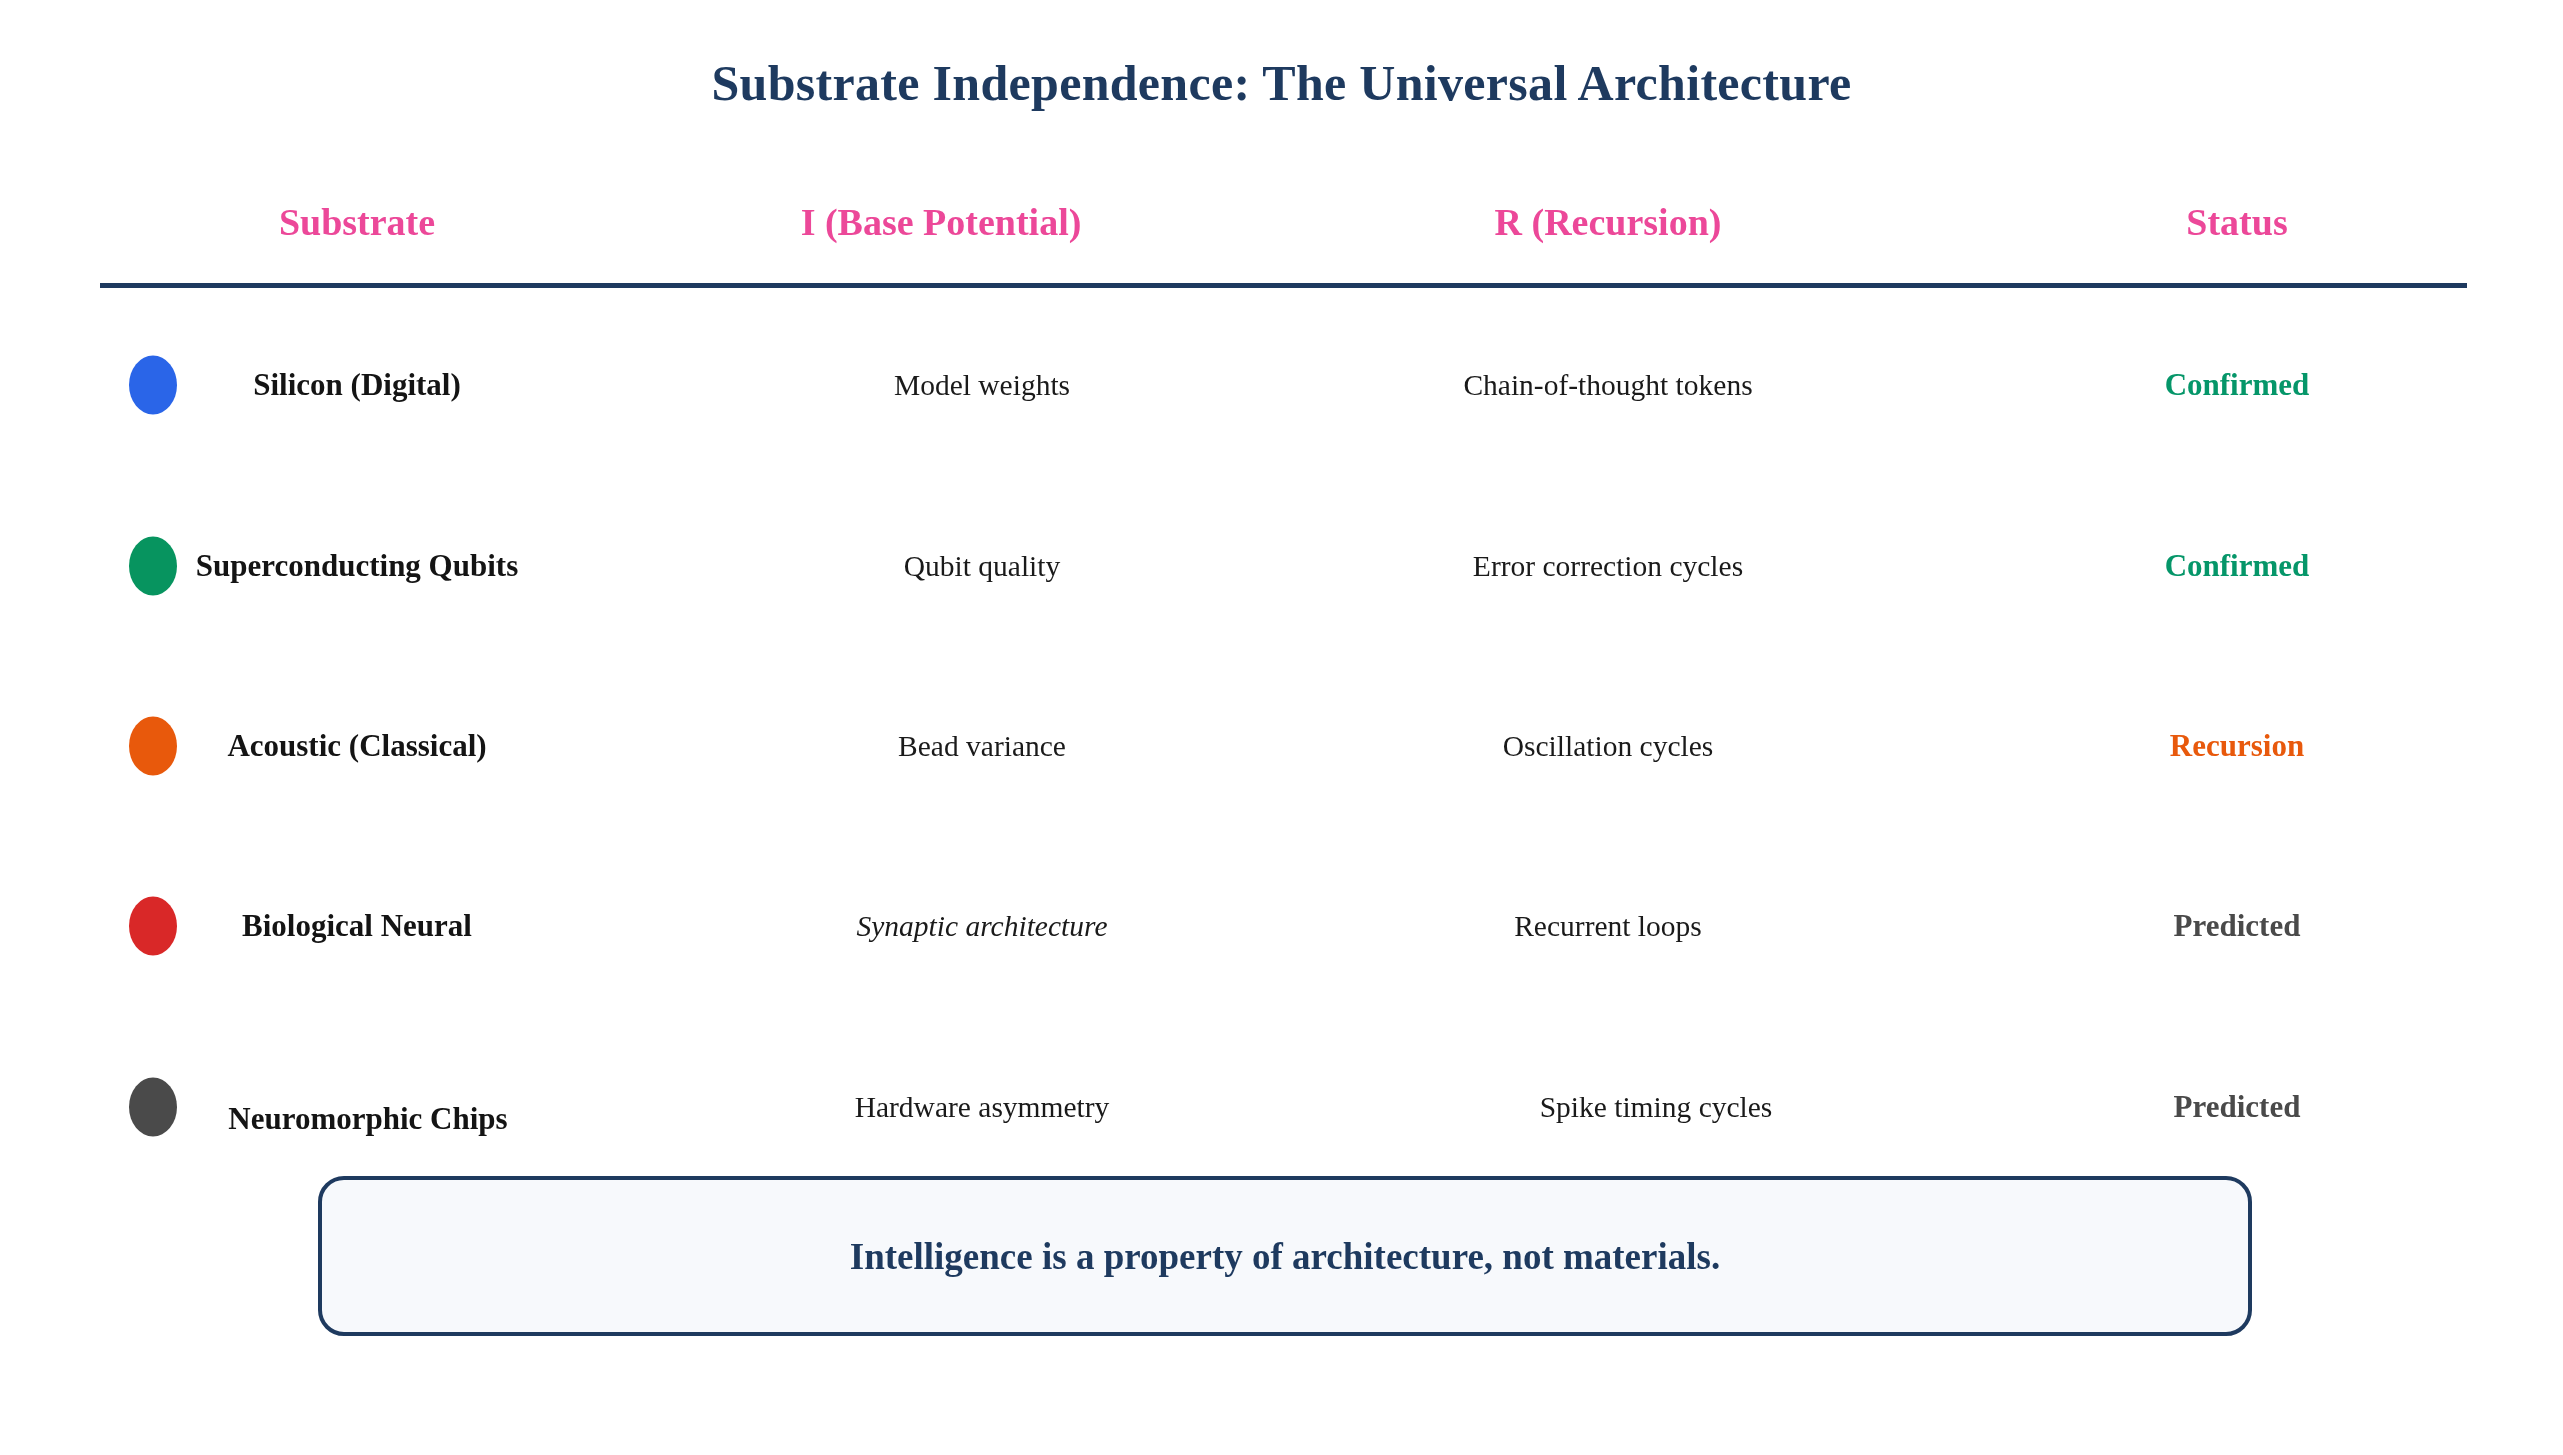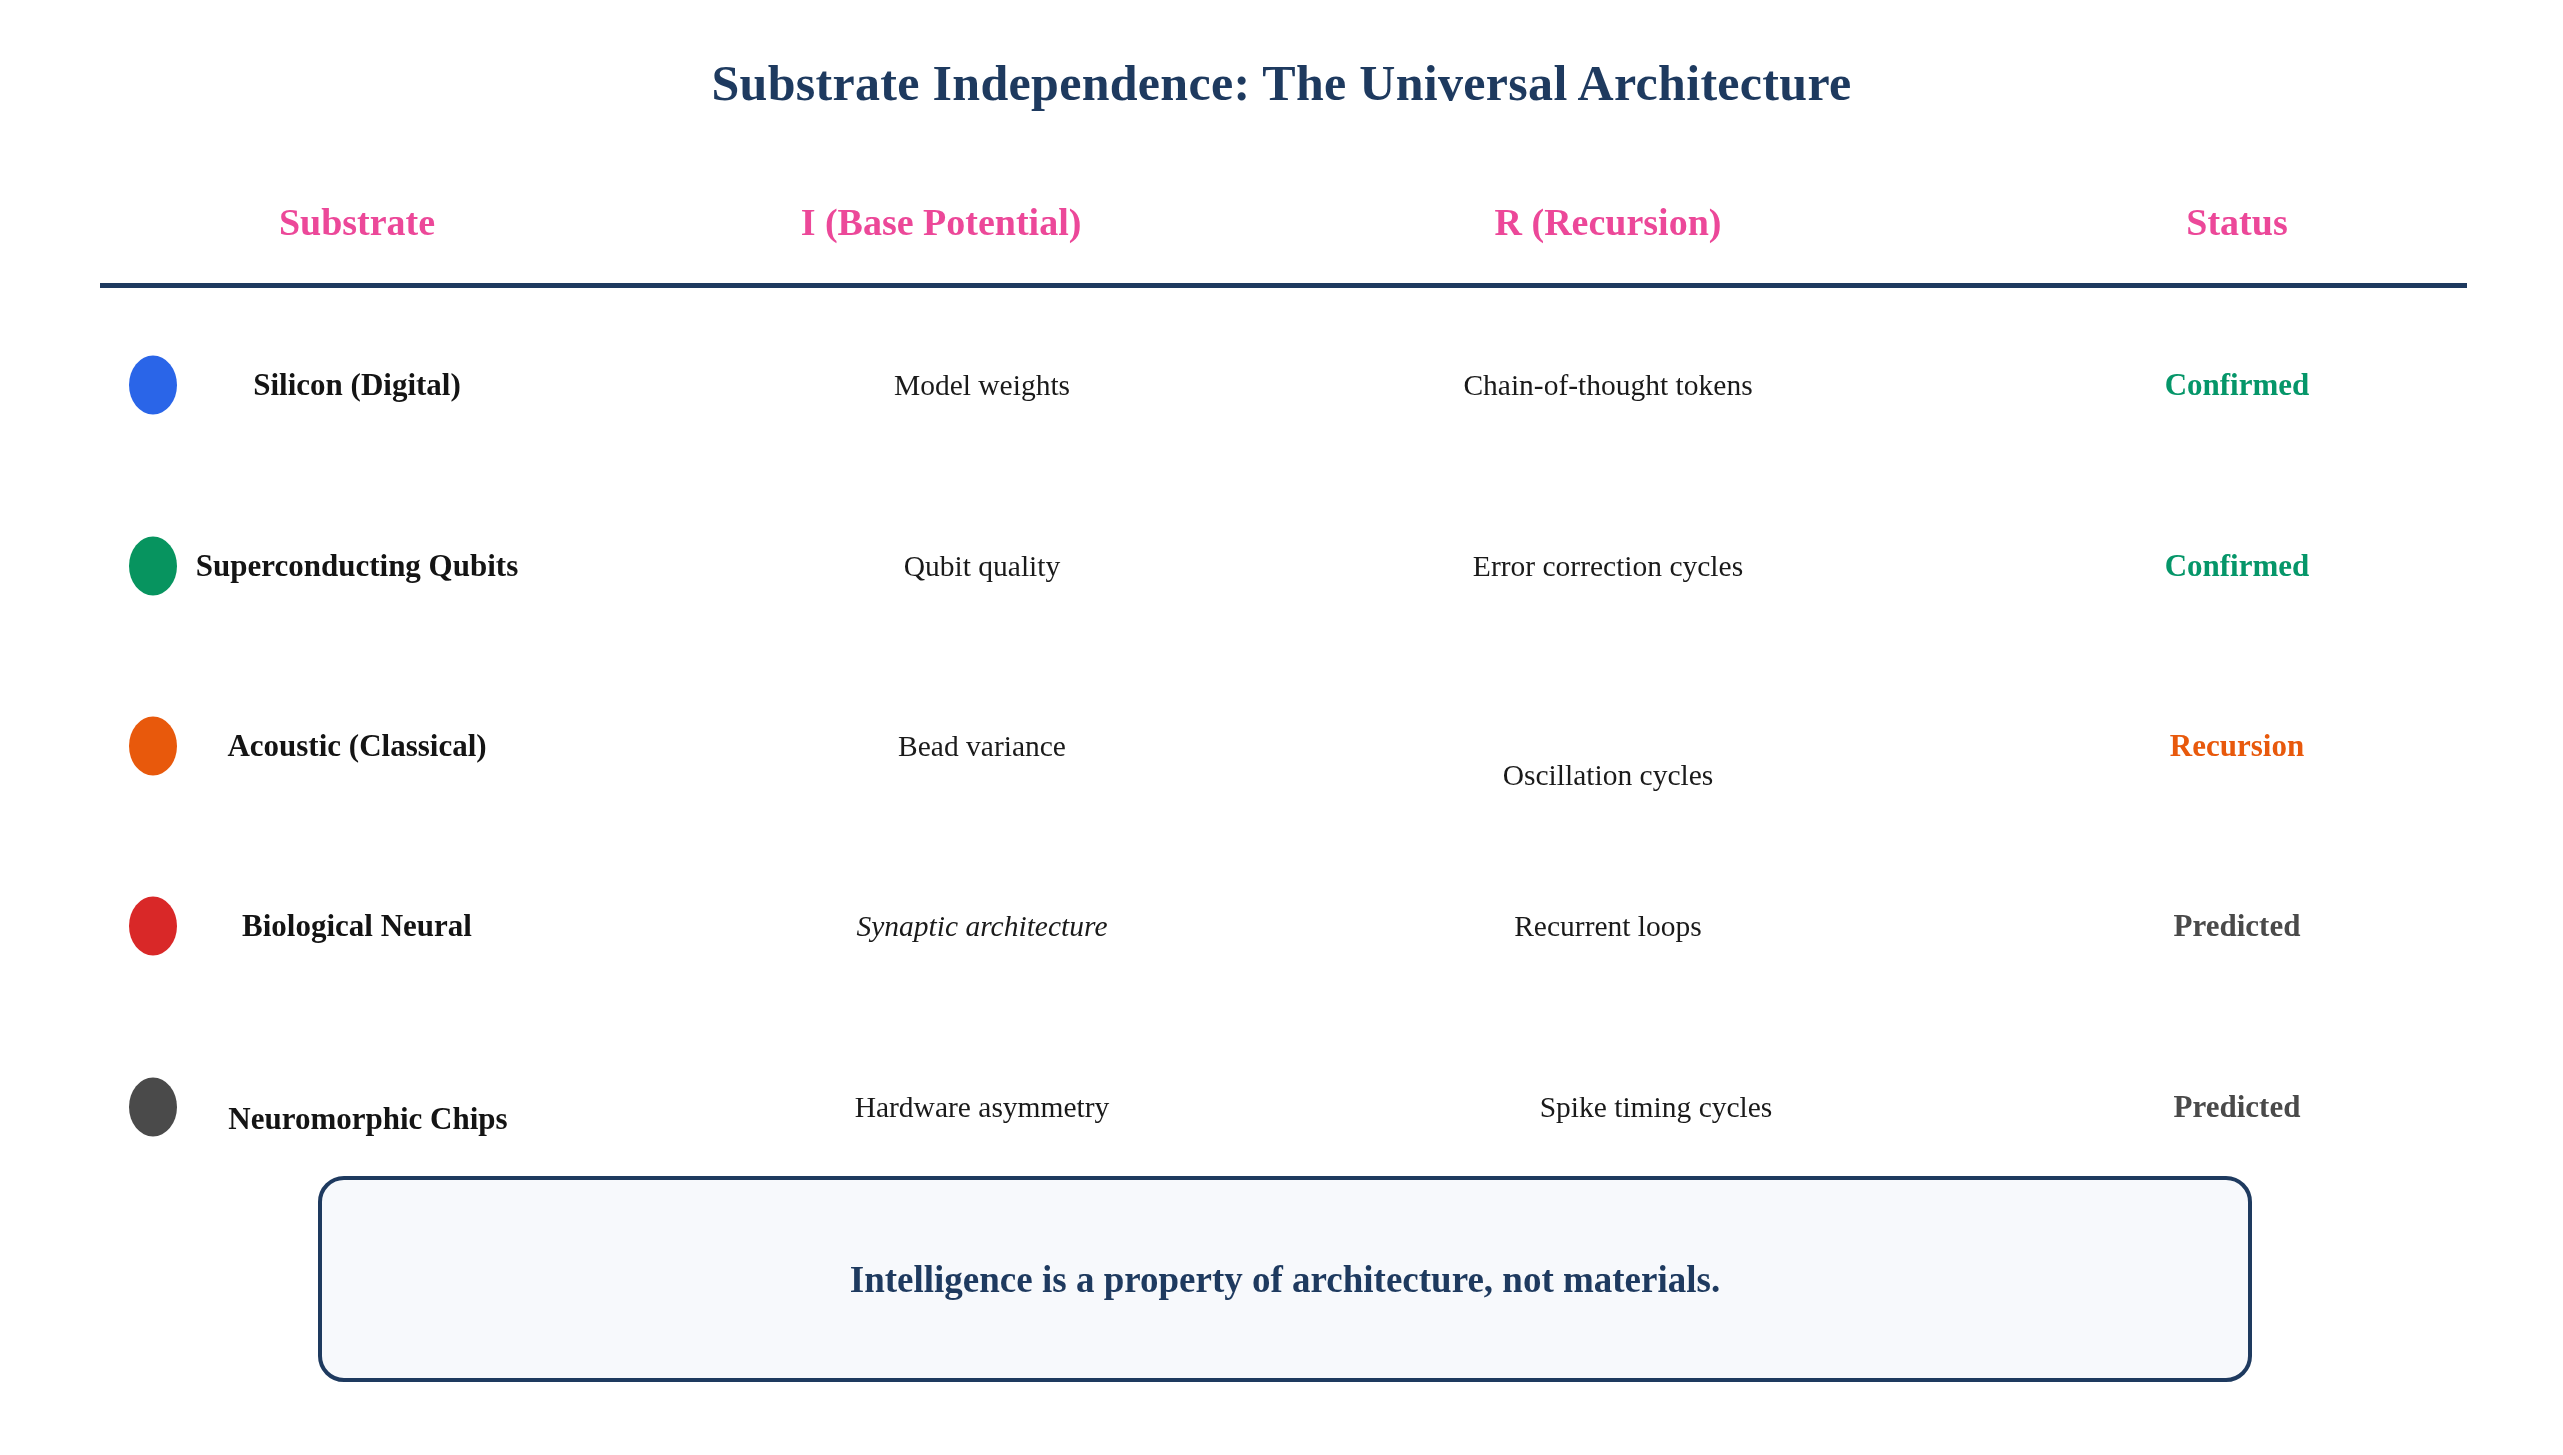--- a/index.html
+++ b/index.html
@@ -94,21 +94,21 @@
     border-radius: 50%;
     transform: translate(-50%, -50%);
   }
 
   
   #callout {
     position: absolute;
     left: 318px;
     top: 1176px;
     width: 1934px;
-    height: 206px;
+    height: 160px;
     background: #f7f9fc;
     border: 4.9px solid #1e3a5f;
     border-radius: 26px;
     display: flex;
     align-items: center;
     justify-content: center;
   }
   #callout-text {
     font-size: 37px;
     font-weight: bold;
@@ -144,21 +144,21 @@
         <div class="dot" style="left: 153px; background: rgb(7, 148, 95);"></div>
         <div class="cell cell-substrate" style="left: 357px;">Superconducting Qubits</div>
         <div class="cell cell-plain" style="left: 982px;">Qubit quality</div>
         <div class="cell cell-plain" style="left: 1608px;">Error correction cycles</div>
         <div class="cell cell-status" style="left: 2237px; color: rgb(5, 150, 105);">Confirmed</div>
       </div>
       <div class="row" style="top: 746px;">
         <div class="dot" style="left: 153px; background: rgb(232, 89, 12);"></div>
         <div class="cell cell-substrate" style="left: 357px;">Acoustic (Classical)</div>
         <div class="cell cell-plain" style="left: 982px;">Bead variance</div>
-        <div class="cell cell-plain" style="left: 1608px; margin-top: 29px;">Oscillation cycles</div>
+        <div class="cell cell-plain" style="left: 1608px;">Oscillation cycles</div>
         <div class="cell cell-status" style="left: 2237px; color: rgb(232, 89, 12);">Recursion</div>
       </div>
       <div class="row" style="top: 926px;">
         <div class="dot" style="left: 153px; background: rgb(217, 40, 40);"></div>
         <div class="cell cell-substrate" style="left: 357px;">Biological Neural</div>
         <div class="cell cell-plain" style="left: 982px; font-style: italic;">Synaptic architecture</div>
         <div class="cell cell-plain" style="left: 1608px;">Recurrent loops</div>
         <div class="cell cell-status" style="left: 2237px; color: rgb(74, 74, 74);">Predicted</div>
       </div>
       <div class="row" style="top: 1107px;">

